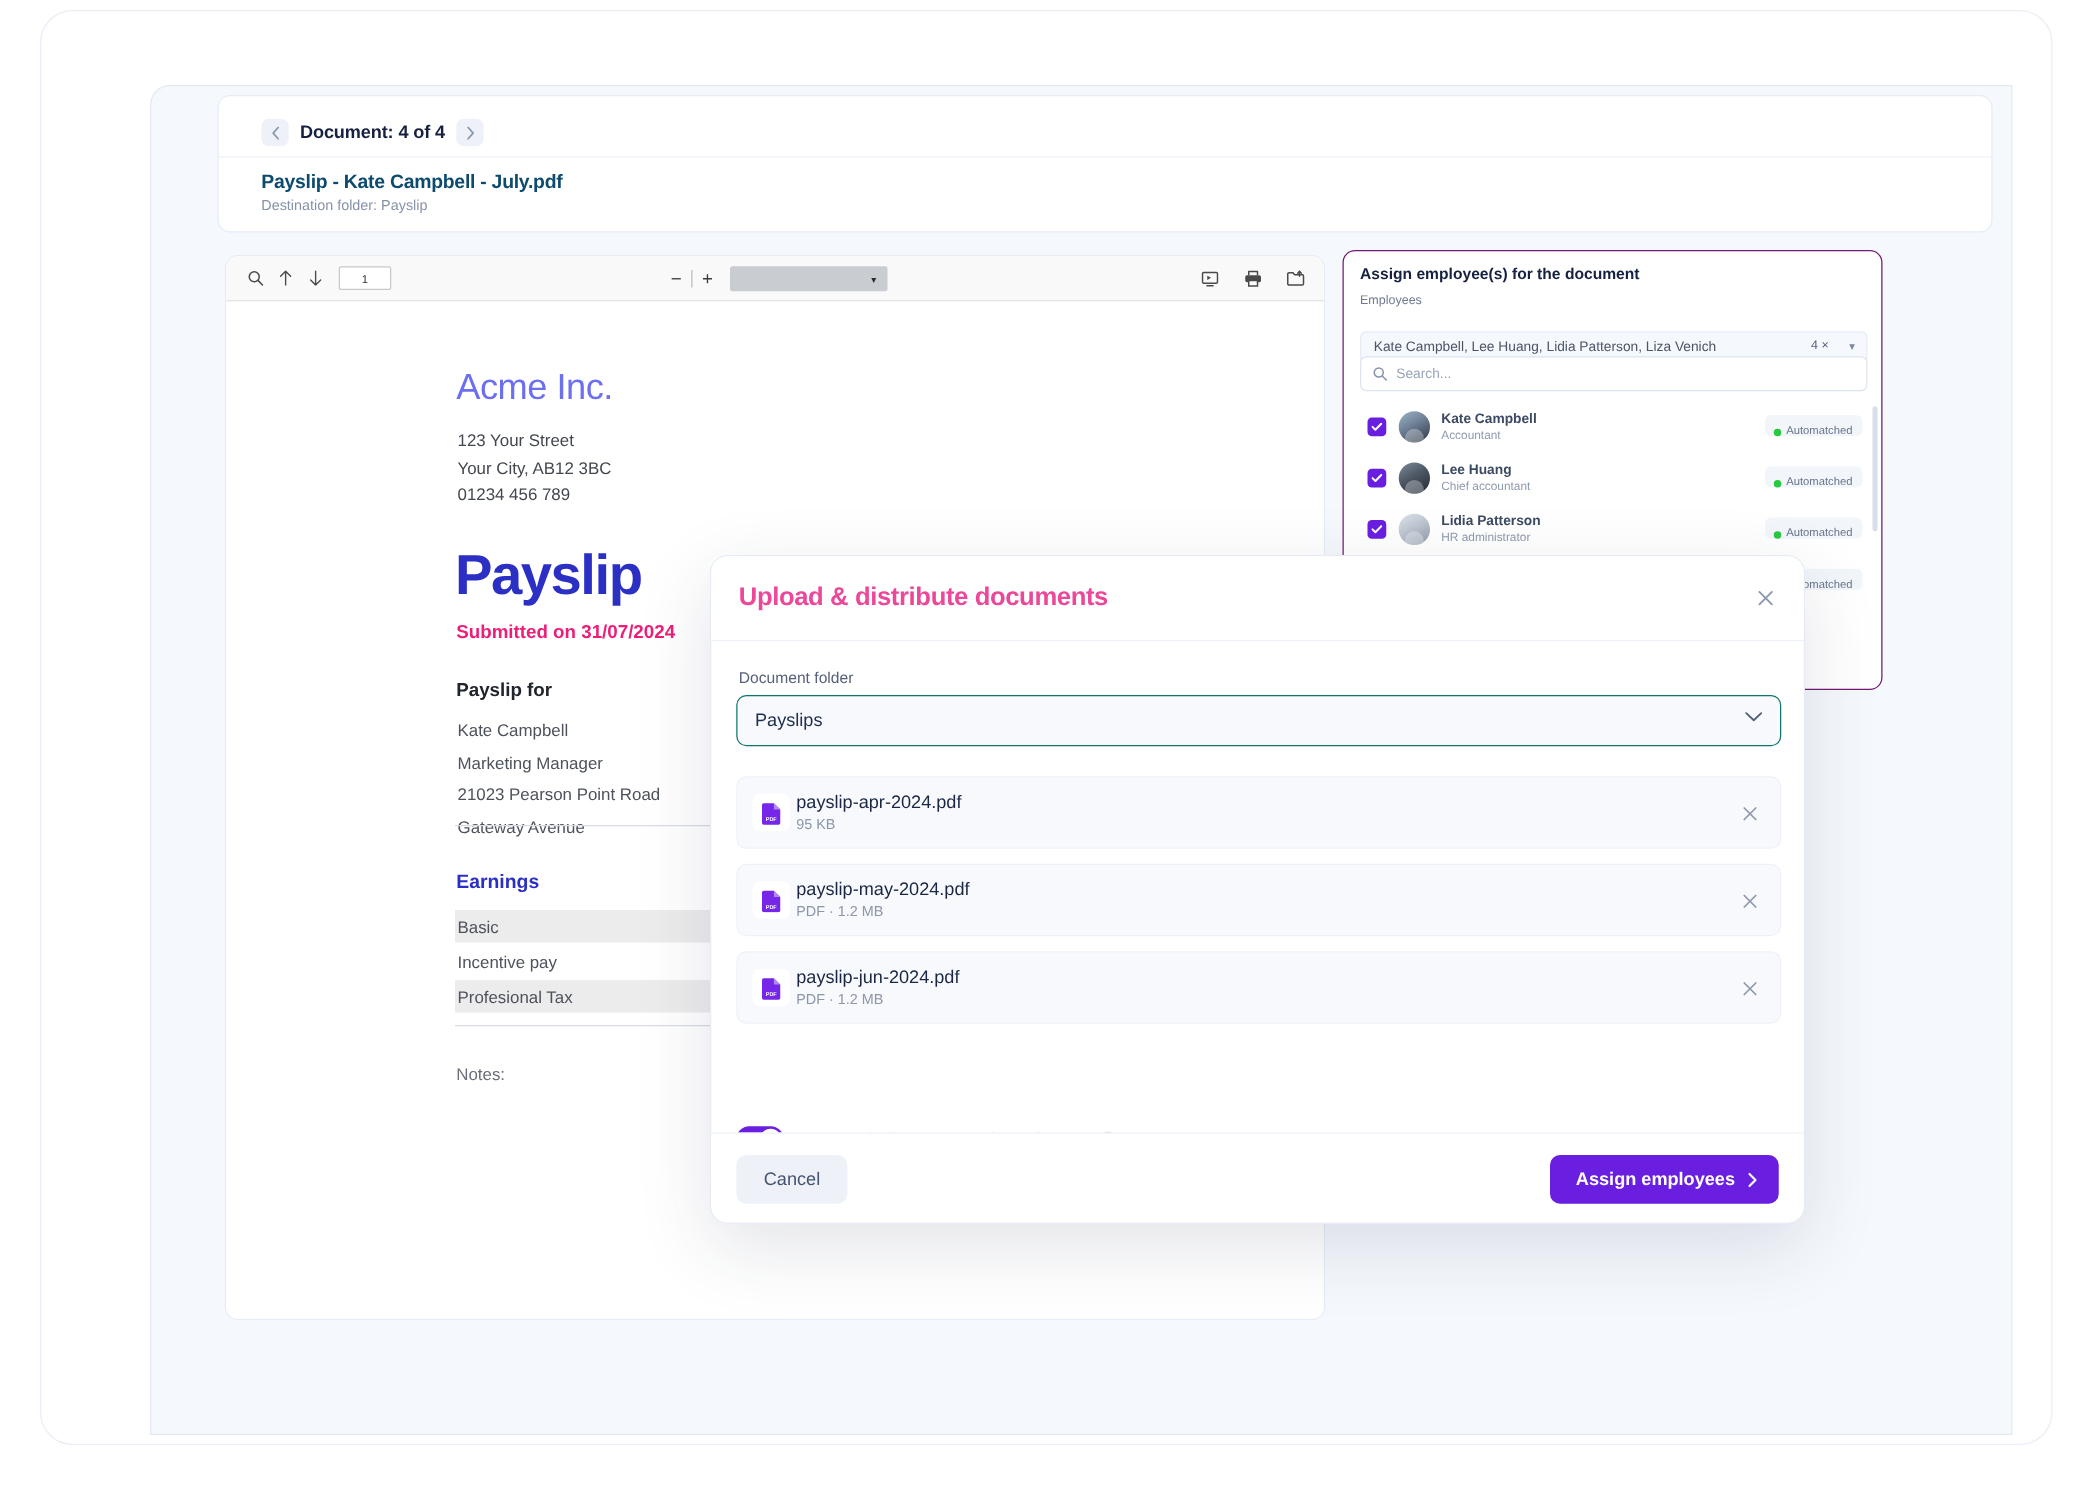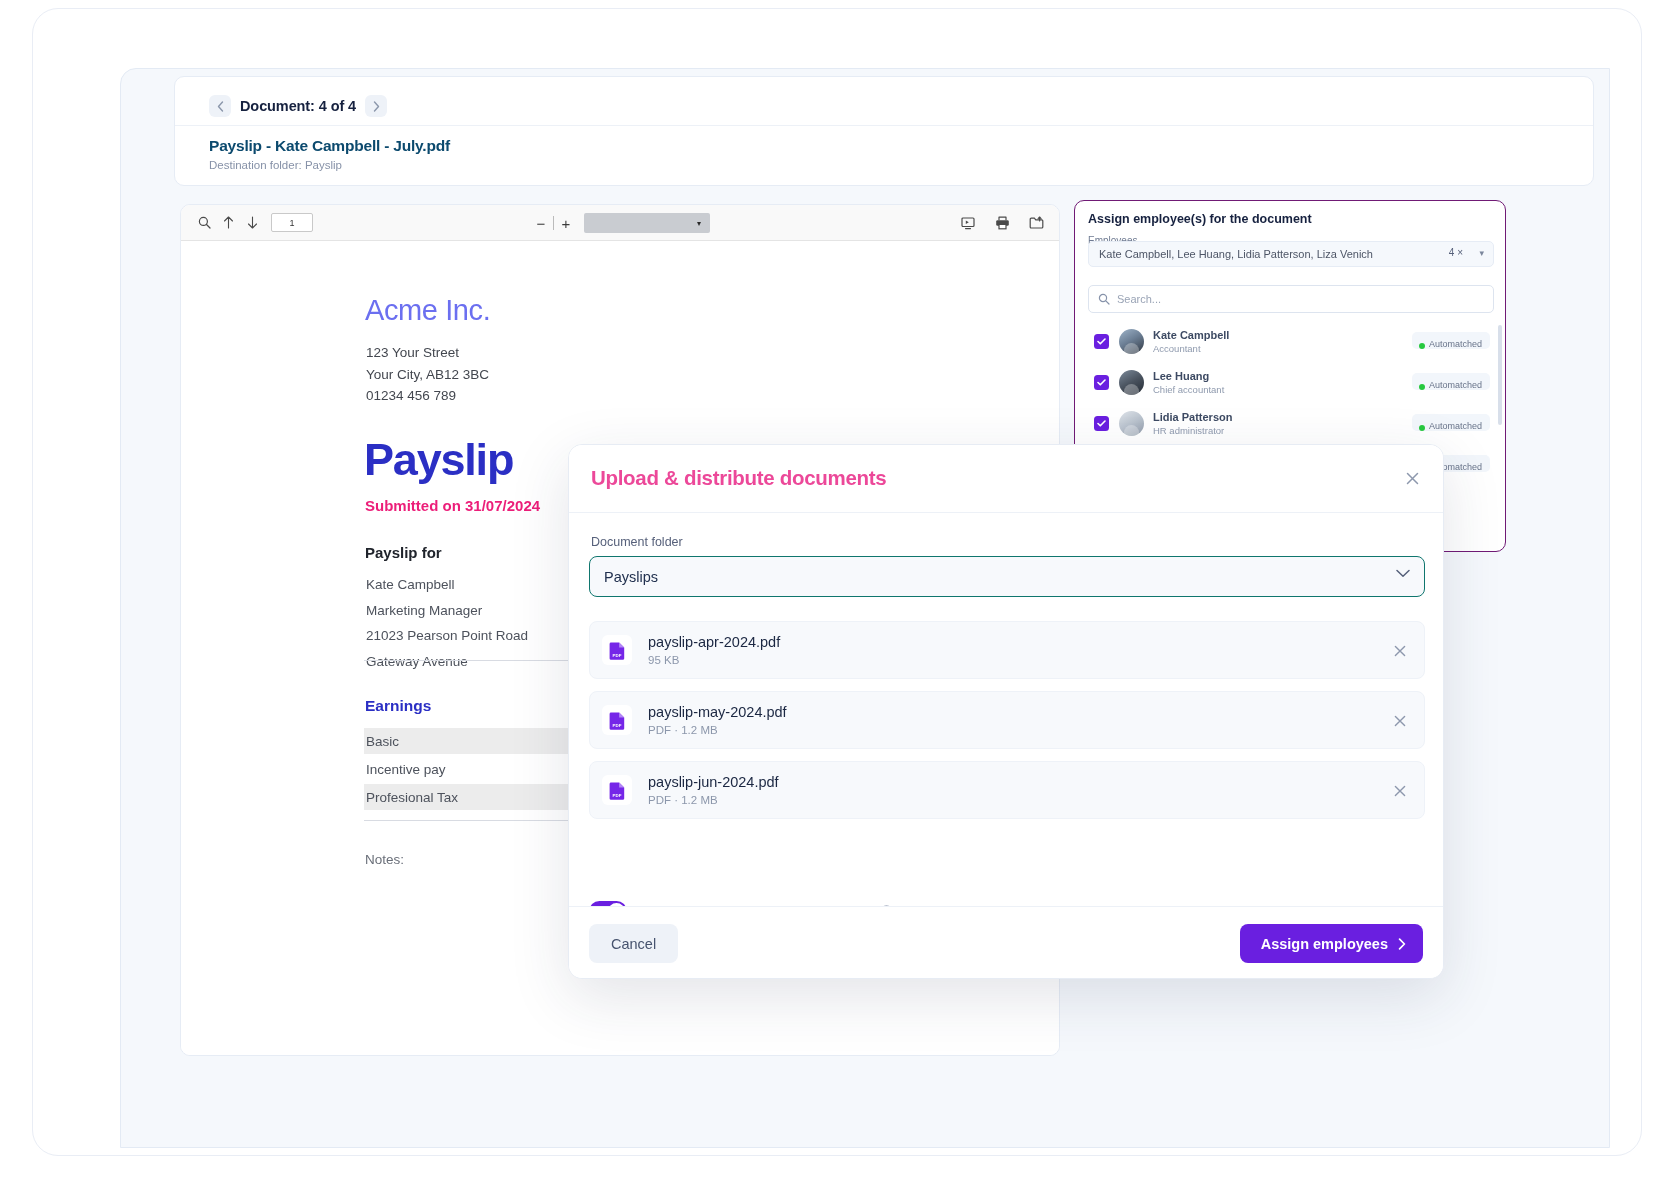--- a/index.html
+++ b/index.html
@@ -184,21 +184,21 @@
   }
   .assign-title {
     position: absolute; left: 13px; top: 11px;
     font-size: 12.5px; font-weight: 700; color: #16213f;
   }
   .assign-sublabel {
     position: absolute; left: 13px; top: 34px;
     font-size: 10px; color: #6f7b92;
   }
   .employees-field {
-    position: absolute; left: 13px; top: 40px;
+    position: absolute; left: 13px; top: 64px;
     width: 406px; height: 26px;
     background: #f5f8fc; border: 1px solid #e6ecf5;
     border-radius: 5px;
     display: flex; align-items: center;
   }
   .employees-value {
     font-size: 11px; color: #4d5566; margin-left: 10px;
     white-space: nowrap; overflow: hidden;
     max-width: 310px; text-overflow: ellipsis;
   }
@@ -313,21 +313,21 @@
     position: absolute; left: 20px; width: 836px; height: 58px;
     background: #f7f9fc; border: 1px solid #eef2f8;
     border-radius: 8px; display: flex; align-items: center;
   }
   .file-icon-box {
     width: 30px; height: 30px; background: #ffffff;
     border-radius: 6px; margin-left: 12px;
     display: flex; align-items: center; justify-content: center;
     flex: 0 0 auto;
   }
-  .file-meta { margin-left: 16px; }
+  .file-meta { margin-left: 5px; }
   .file-name { font-size: 14.5px; color: #1b2742; line-height: 19px; }
   .file-size { font-size: 11.5px; color: #8c97ab; line-height: 16px; }
   .file-remove {
     position: absolute; right: 14px; top: 19px;
     width: 20px; height: 20px; display: flex;
     align-items: center; justify-content: center;
     color: #8d98ad; font-size: 15px; cursor: pointer;
     background: none; border: none; line-height: 1;
   }
   .automatch-row {

